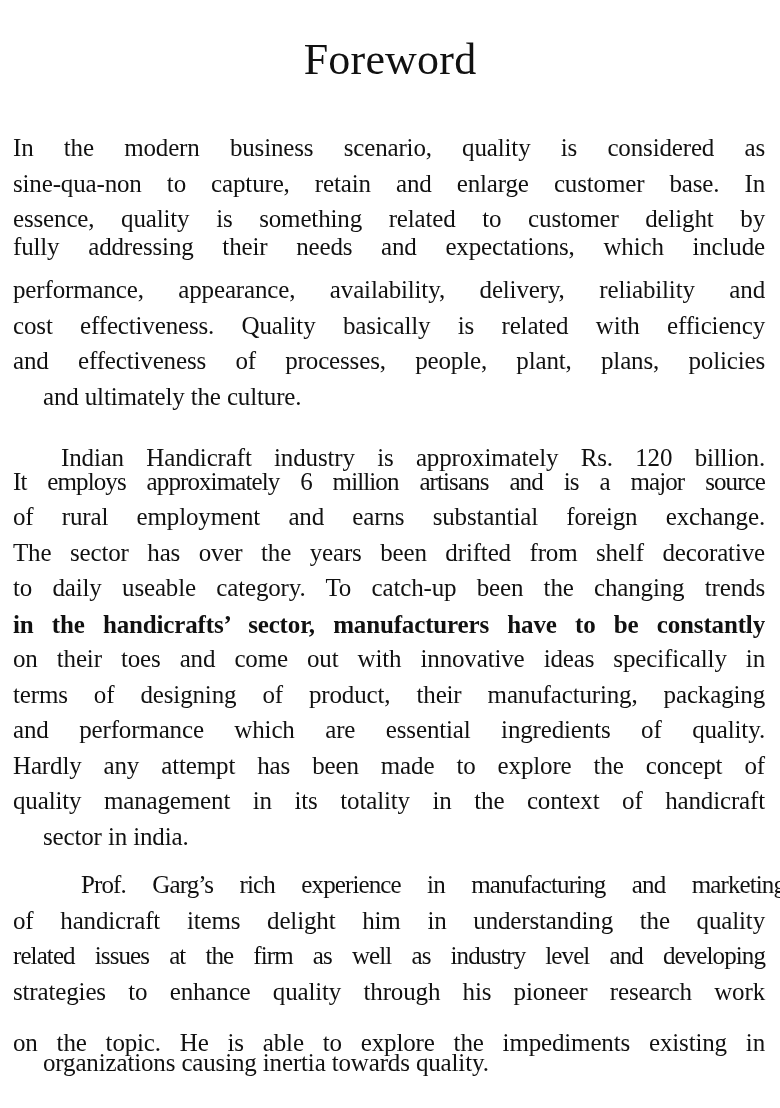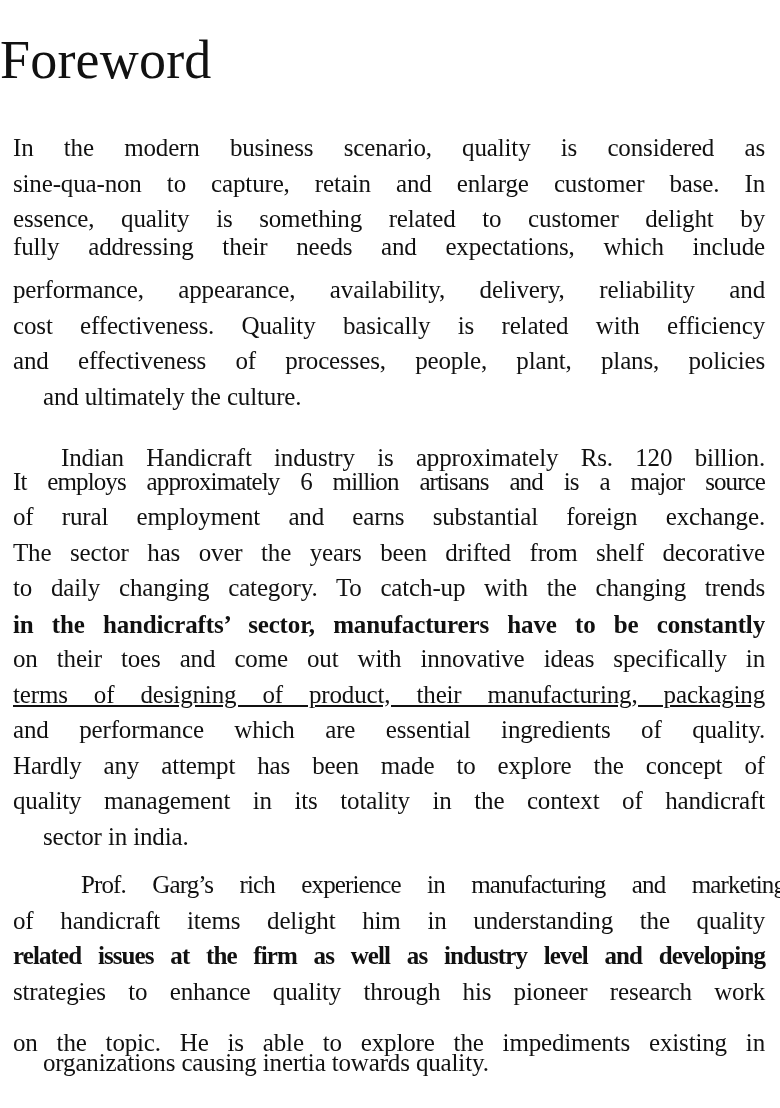--- a/index.html
+++ b/index.html
@@ -13,22 +13,22 @@
       position: relative;
       overflow: hidden;
       font-family: "Liberation Serif", "DejaVu Serif", serif;
       color: #111111;
     }
     .page-title {
       position: absolute;
       top: 30px;
       left: 0;
       width: 780px;
-      text-align: left;
-      font-size: 54px;
+      text-align: center;
+      font-size: 44px;
       line-height: 60px;
       font-weight: normal;
       margin: 0;
       letter-spacing: 0.2px;
     }
     .body-text {
       position: absolute;
       left: 13px;
       width: 752px;
       font-size: 25px;
@@ -71,30 +71,30 @@
   <div class="line" style="top: 177.5px; white-space: nowrap;">cost effectiveness. Quality basically is related with efficiency</div>
   <div class="line" style="top: 213px; white-space: nowrap;">and effectiveness of processes, people, plant, plans, policies</div>
   <div class="line last" style="top: 248.5px; white-space: nowrap;">and ultimately the culture.</div>
 </div>
 
 <div class="body-text" style="top:428px;">
   <div class="line indent" style="top: 12px; white-space: nowrap;">Indian Handicraft industry is approximately Rs. 120 billion.</div>
   <div class="line tight" style="top: 35.5px; white-space: nowrap;">It employs approximately 6 million artisans and is a major source</div>
   <div class="line" style="top: 71px; white-space: nowrap;">of rural employment and earns substantial foreign exchange.</div>
   <div class="line" style="top: 106.5px; white-space: nowrap;">The sector has over the years been drifted from shelf decorative</div>
-  <div class="line" style="top: 142px; white-space: nowrap;">to daily changing category. To catch-up with the changing trends</div>
+  <div class="line" style="top: 142px; white-space: nowrap;">to daily useable category. To catch-up been the changing trends</div>
   <div class="line" style="top: 179px; white-space: nowrap; font-weight: bold;">in the handicrafts’ sector, manufacturers have to be constantly</div>
   <div class="line" style="top: 213px; white-space: nowrap;">on their toes and come out with innovative ideas specifically in</div>
-  <div class="line" style="top: 248.5px; white-space: nowrap; text-decoration: underline;">terms of designing of product, their manufacturing, packaging</div>
+  <div class="line" style="top: 248.5px; white-space: nowrap;">terms of designing of product, their manufacturing, packaging</div>
   <div class="line" style="top: 284px; white-space: nowrap;">and performance which are essential ingredients of quality.</div>
   <div class="line" style="top: 319.5px; white-space: nowrap;">Hardly any attempt has been made to explore the concept of</div>
   <div class="line" style="top: 355px; white-space: nowrap;">quality management in its totality in the context of handicraft</div>
   <div class="line last" style="top: 390.5px; white-space: nowrap;">sector in india.</div>
 </div>
 
 <div class="body-text" style="top:867px;">
   <div class="line indent tight" style="top: 0px; white-space: nowrap; margin-left: 20px;">Prof. Garg’s rich experience in manufacturing and marketing</div>
   <div class="line" style="top: 35.5px; white-space: nowrap;">of handicraft items delight him in understanding the quality</div>
-  <div class="line tight" style="top: 71px; white-space: nowrap; font-weight: bold;">related issues at the firm as well as industry level and developing</div>
+  <div class="line tight" style="top: 71px; white-space: nowrap;">related issues at the firm as well as industry level and developing</div>
   <div class="line" style="top: 106.5px; white-space: nowrap;">strategies to enhance quality through his pioneer research work</div>
   <div class="line" style="top: 142px; white-space: nowrap; margin-top: 16px;">on the topic. He is able to explore the impediments existing in</div>
   <div class="line last" style="top: 177.5px; white-space: nowrap;">organizations causing inertia towards quality.</div>
 </div>
 
 </body></html>

